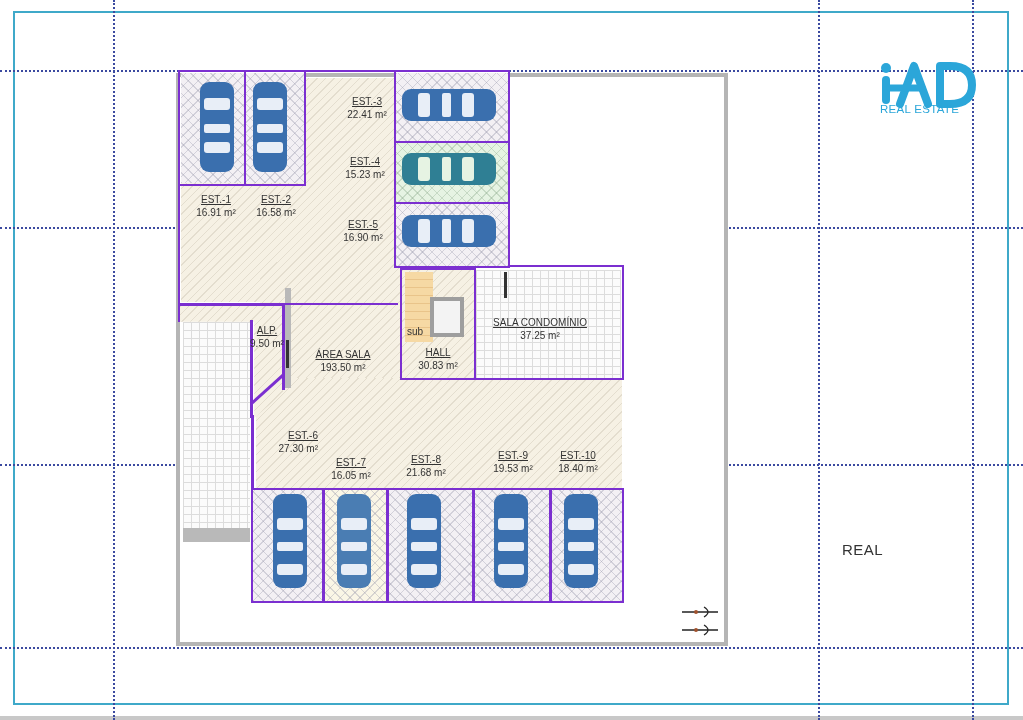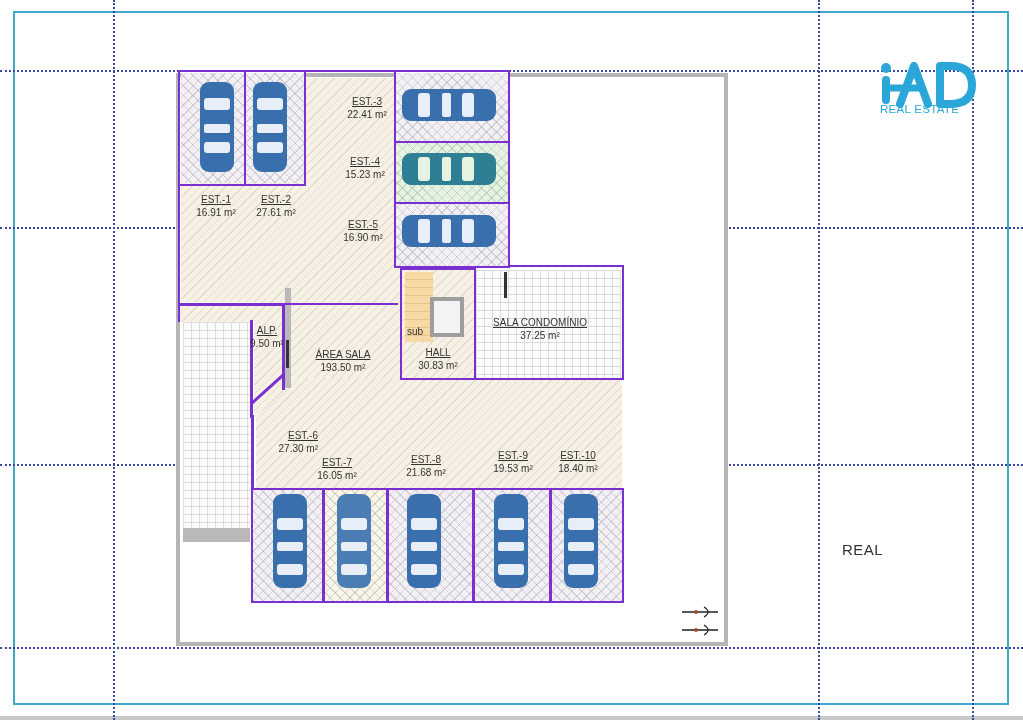--- a/index.html
+++ b/index.html
@@ -146,26 +146,26 @@
     <rect x="7" y="72" width="26" height="11" rx="3" fill="#e8eef7"></rect>
   </svg>
 <svg class="car" style="left:561px;top:492px" width="40" height="98" viewBox="0 0 40 98">
     <rect x="3" y="2" width="34" height="94" rx="9" fill="#3a6fae"></rect>
     <rect x="7" y="26" width="26" height="12" rx="3" fill="#e8eef7"></rect>
     <rect x="7" y="50" width="26" height="9" rx="2" fill="#e8eef7"></rect>
     <rect x="7" y="72" width="26" height="11" rx="3" fill="#e8eef7"></rect>
   </svg>
 
 <div class="label" style="left:190px;top:193px;width:52px;"><span class="n">EST.-1</span><span>16.91 m²</span></div>
-<div class="label" style="left:250px;top:193px;width:52px;"><span class="n">EST.-2</span><span>27.61 m²</span></div>
+<div class="label" style="left:250px;top:193px;width:52px;"><span class="n">EST.-2</span><span>16.58 m²</span></div>
 <div class="label" style="left:340px;top:95px;width:54px;"><span class="n">EST.-3</span><span>22.41 m²</span></div>
 <div class="label" style="left:338px;top:155px;width:54px;"><span class="n">EST.-4</span><span>15.23 m²</span></div>
 <div class="label" style="left:336px;top:218px;width:54px;"><span class="n">EST.-5</span><span>16.90 m²</span></div>
 <div class="label" style="left:264px;top:429px;width:54px;text-align:right;"><span class="n">EST.-6</span><span>27.30 m²</span></div>
-<div class="label" style="left:310px;top:456px;width:54px;text-align:center;"><span class="n">EST.-7</span><span>16.05 m²</span></div>
+<div class="label" style="left:324px;top:456px;width:54px;text-align:center;"><span class="n">EST.-7</span><span>16.05 m²</span></div>
 <div class="label" style="left:397px;top:453px;width:58px;"><span class="n">EST.-8</span><span>21.68 m²</span></div>
 <div class="label" style="left:484px;top:449px;width:58px;"><span class="n">EST.-9</span><span>19.53 m²</span></div>
 <div class="label" style="left:548px;top:449px;width:60px;"><span class="n">EST.-10</span><span>18.40 m²</span></div>
 
 <div class="label" style="left:300px;top:348px;width:86px;"><span class="n">ÁREA SALA</span><span>193.50 m²</span></div>
 <div class="label" style="left:250px;top:324px;width:34px;"><span class="n">ALP.</span><span>9.50 m²</span></div>
 <div class="label" style="left:412px;top:346px;width:52px;"><span class="n">HALL</span><span>30.83 m²</span></div>
 <div class="label" style="left:490px;top:316px;width:100px;"><span class="n">SALA CONDOMÍNIO</span><span>37.25 m²</span></div>
 <div class="label" style="left:404px;top:325px;width:22px;font-family:Liberation Sans, sans-serif;">sub</div>
 

